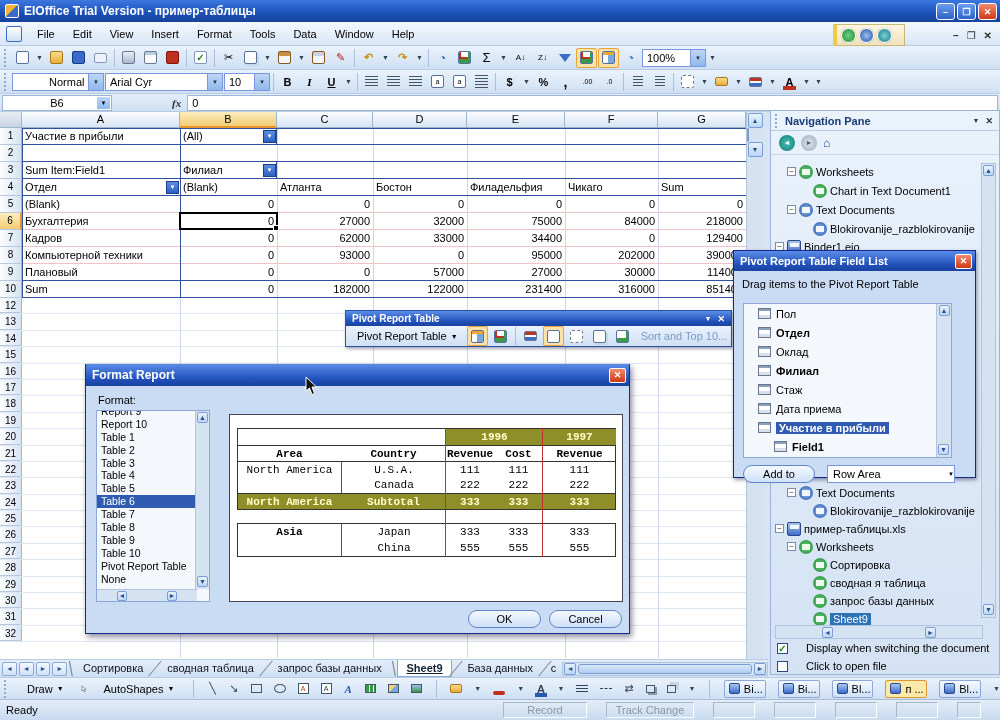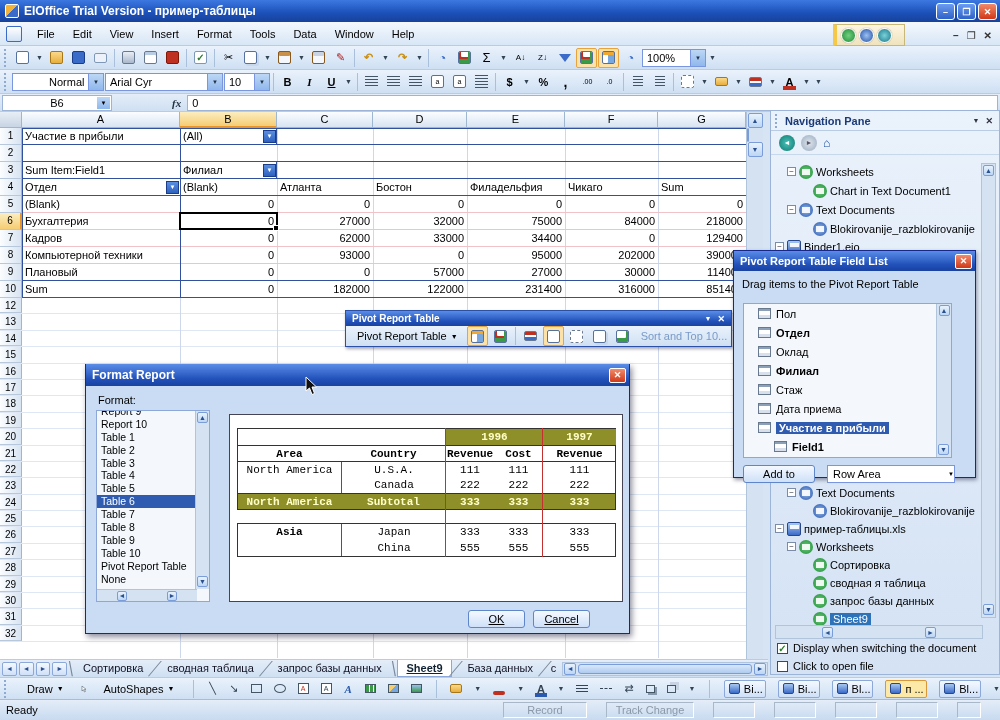--- a/index.html
+++ b/index.html
@@ -128,35 +128,35 @@
 .expbox{width:9px;height:9px;background:#fff;border:1px solid #7A8CA8;font-size:8px;line-height:7px;text-align:center;color:#334;flex:none;}
 .nico{width:14px;height:14px;border-radius:50%;flex:none;position:relative;}
 .nico.ws{background:radial-gradient(#6FD080,#1E8A34);}
 .nico.td{background:radial-gradient(#9CC0F0,#2050A8);}
 .nico::after{content:"";position:absolute;left:3px;top:4px;width:8px;height:6px;background:#fff;opacity:.9;}
 .nico.sq{border-radius:2px;background:linear-gradient(#A8C8F0,#3A6BC8);border:1px solid #28488C;}
 .nico.sq::after{left:2px;top:2px;width:9px;height:4px;}
 .tsel{background:#2E72B8;color:#fff;padding:0 3px;}
 .nphsc{left:4px;top:514px;width:208px;height:14px;background:#D4E2F2;border:1px solid #B0C4DC;display:flex;justify-content:space-between;align-items:center;}
 .npvsc{left:210px;top:52px;width:15px;height:455px;background:#D4E2F2;border:1px solid #B0C4DC;}
-.cbrow{position:absolute;display:flex;align-items:center;gap:5px;}
+.cbrow{position:absolute;display:flex;align-items:center;gap:18px;}
 .cbx{width:11px;height:11px;background:#fff;border:1px solid #28488C;display:flex;align-items:center;justify-content:center;flex:none;}
 
 
 .fld{left:733px;top:250px;width:243px;height:228px;background:#CADCF3;border:1px solid #16288E;box-shadow:1px 2px 4px rgba(0,0,40,.4);}
 .dtitle{height:20px;background:linear-gradient(#5A8CE8,#2050B8 70%,#1A42A0);display:flex;align-items:center;color:#fff;font-weight:bold;padding-left:6px;font-size:11px;}
 .dclose{margin-left:auto;margin-right:3px;width:17px;height:15px;background:linear-gradient(#F08A6A,#D03818);border:1px solid #fff;border-radius:2px;color:#fff;font-size:9px;display:flex;align-items:center;justify-content:center;}
 .fldhint{padding:7px 8px 5px 8px;}
 .fldlist{position:absolute;left:9px;top:52px;width:209px;height:155px;background:#F4F8FD;border:1px solid #8CA8D8;overflow:hidden;}
 .flitem{display:flex;align-items:center;height:19px;gap:5px;padding-left:14px;}
 .fico{width:13px;height:11px;background:#fff;border:1px solid #68788E;box-shadow:inset 0 2px #8CA0B8, inset 0 -3px #D8E0EC;flex:none;}
 .flsel{background:#2F5BB0;color:#fff;font-weight:bold;padding:0 3px;}
 .fvsc{position:absolute;right:0;top:0;width:15px;height:153px;background:#D4E2F2;border-left:1px solid #B0C4DC;}
 .addrow{position:absolute;left:9px;top:214px;width:225px;display:flex;gap:12px;}
-.xpbtn{height:18px;background:linear-gradient(#F4F9FF,#CFE0F8);border:1px solid #5E86C8;border-radius:3px;display:flex;align-items:center;justify-content:center;padding:0 10px;}
+.xpbtn{height:18px;background:linear-gradient(#F4F9FF,#CFE0F8);border:1px solid #5E86C8;border-radius:9px;display:flex;align-items:center;justify-content:center;padding:0 10px;}
 .areacombo{width:128px;height:18px;background:#fff;border:1px solid #7A96DF;position:relative;display:flex;align-items:center;padding-left:5px;}
 
 
 .ptb{left:345px;top:310px;width:387px;height:37px;background:#CADCF3;border:1px solid #2A50A8;box-shadow:1px 2px 3px rgba(0,0,40,.35);}
 .ptb .dtitle{height:15px;font-size:10px;font-weight:bold;}
 .ptbody{height:20px;display:flex;align-items:center;gap:2px;padding-left:4px;background:linear-gradient(#EAF2FC,#CFE0F3);}
 .pmenu{height:18px;display:flex;align-items:center;gap:4px;padding:0 6px;border:1px solid transparent;}
 .sortlink{color:#7A9AC8;margin-left:6px;}
 
 
@@ -175,21 +175,21 @@
 .pc{flex:none;overflow:hidden;}
 .w1{width:103px;}.w2{width:105px;}.w3{width:48px;}.w4{width:49px;}.w5{width:73px;}
 .olive{background:#8F8F2A;color:#FFFFC8;font-weight:bold;}
 .sec{border:1px solid #333;}
 .hd2{font-weight:bold;border-top:1px solid #333;}
 .subrow{border:1px solid #333;border-top:none;}
 .redv{position:absolute;top:0;width:1px;height:100%;background:#C23030;}
 .vsep{border-left:1px solid #555;}
 .gaprow{height:13px;}
 .btnrow{position:absolute;left:382px;top:246px;display:flex;gap:8px;}
-.btnrow .xpbtn{width:57px;text-decoration:underline;}
+.btnrow .xpbtn{width:73px;}
 
 
 .cursor{left:305px;top:376px;z-index:60;}
 
 
 .tabbar{left:0;top:659px;width:768px;height:18px;background:linear-gradient(#E4EDF8,#CFE0F3);border-top:1px solid #B8CCE4;display:flex;align-items:center;}
 .tnav{width:16px;height:14px;background:linear-gradient(#F4F9FF,#CFE0F8);border:1px solid #8CA8D8;border-radius:2px;margin-left:2px;display:flex;align-items:center;justify-content:center;color:#2A5090;}
 .stab{padding:0 8px;height:17px;line-height:17px;white-space:nowrap;color:#112;}
 .stab.active{background:#fff;border:1px solid #8CA8D8;border-top:none;font-weight:bold;text-decoration:underline;color:#123;}
 .tsep{color:#78879A;transform:skewX(-18deg);font-size:13px;}

